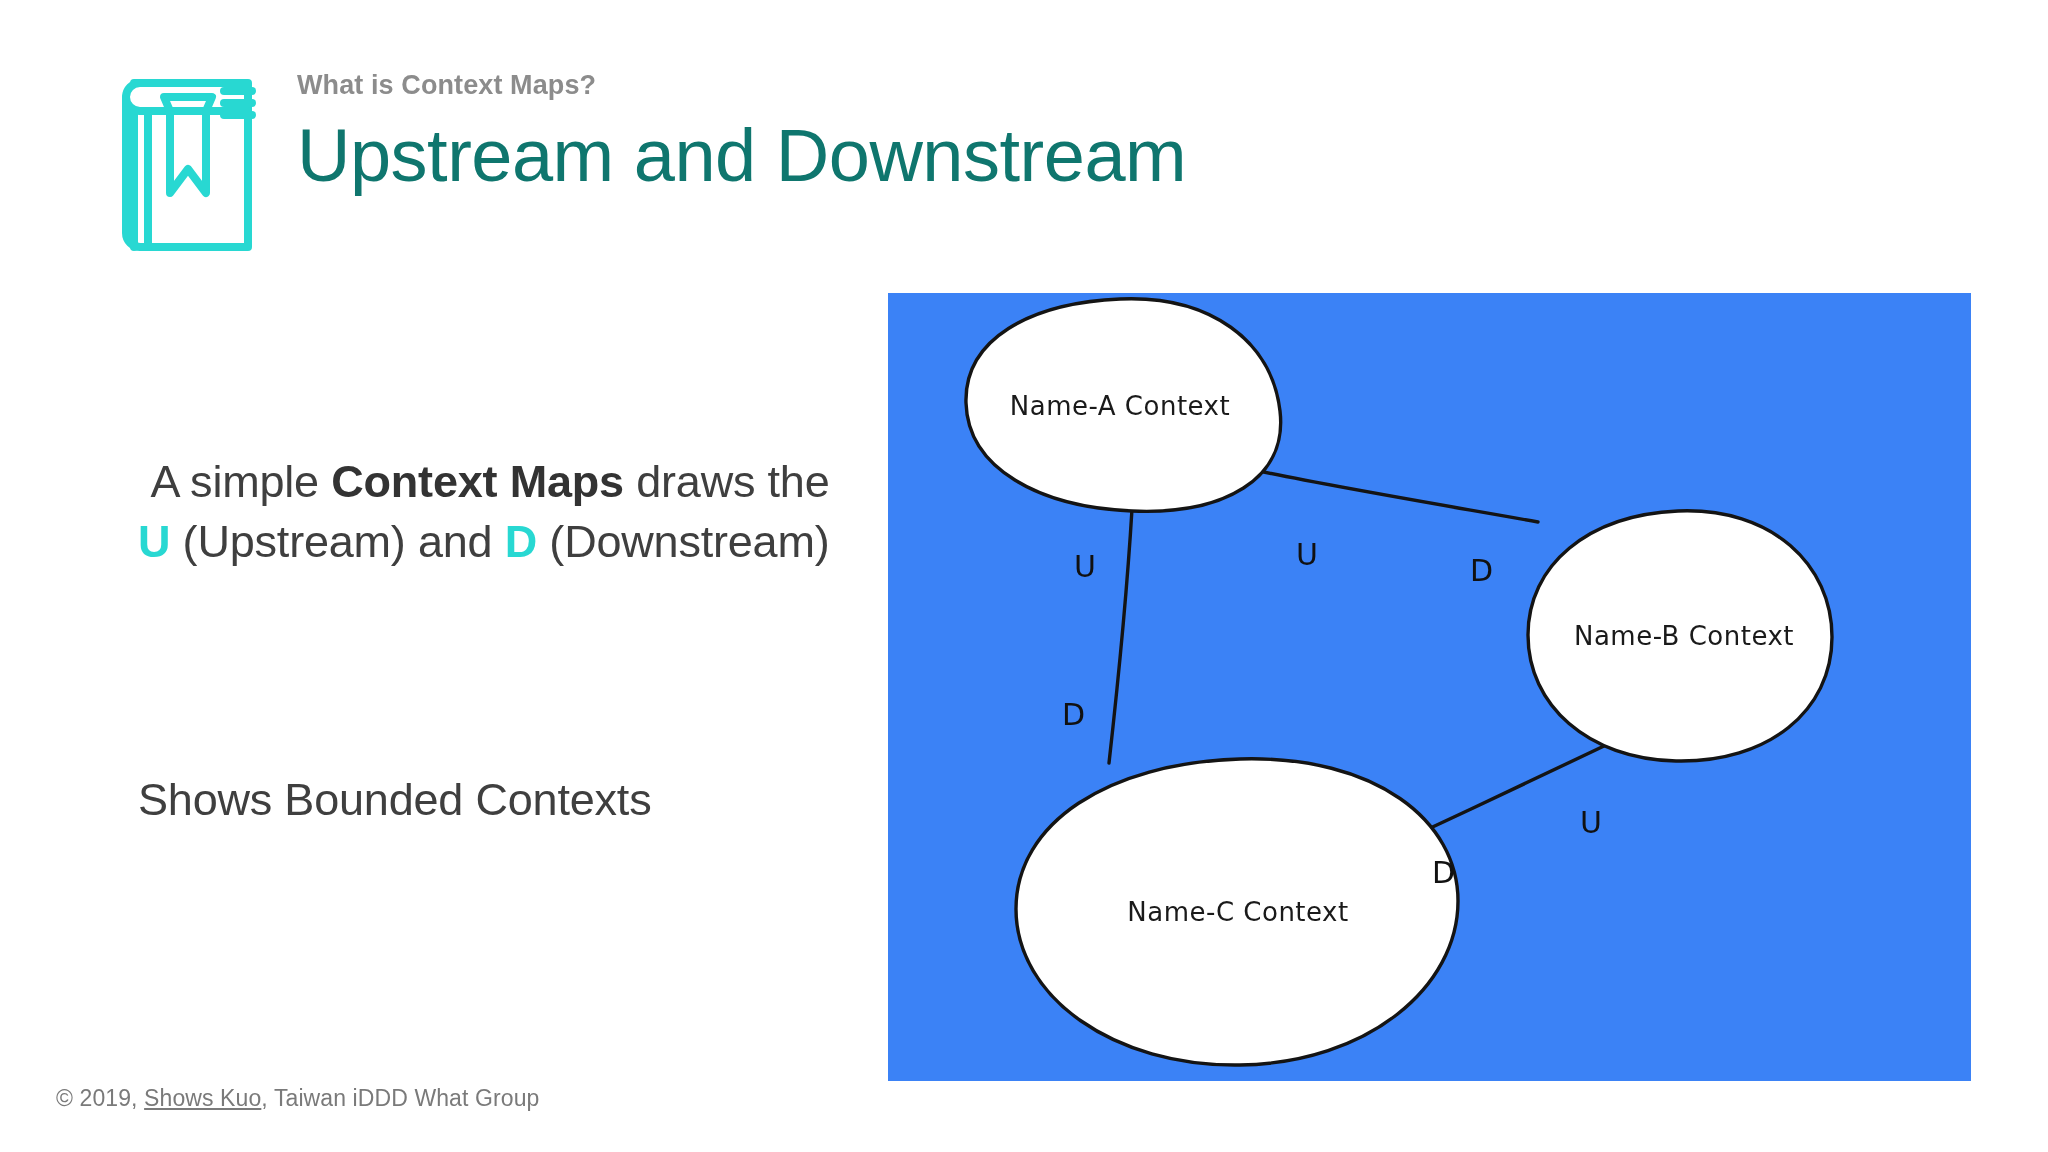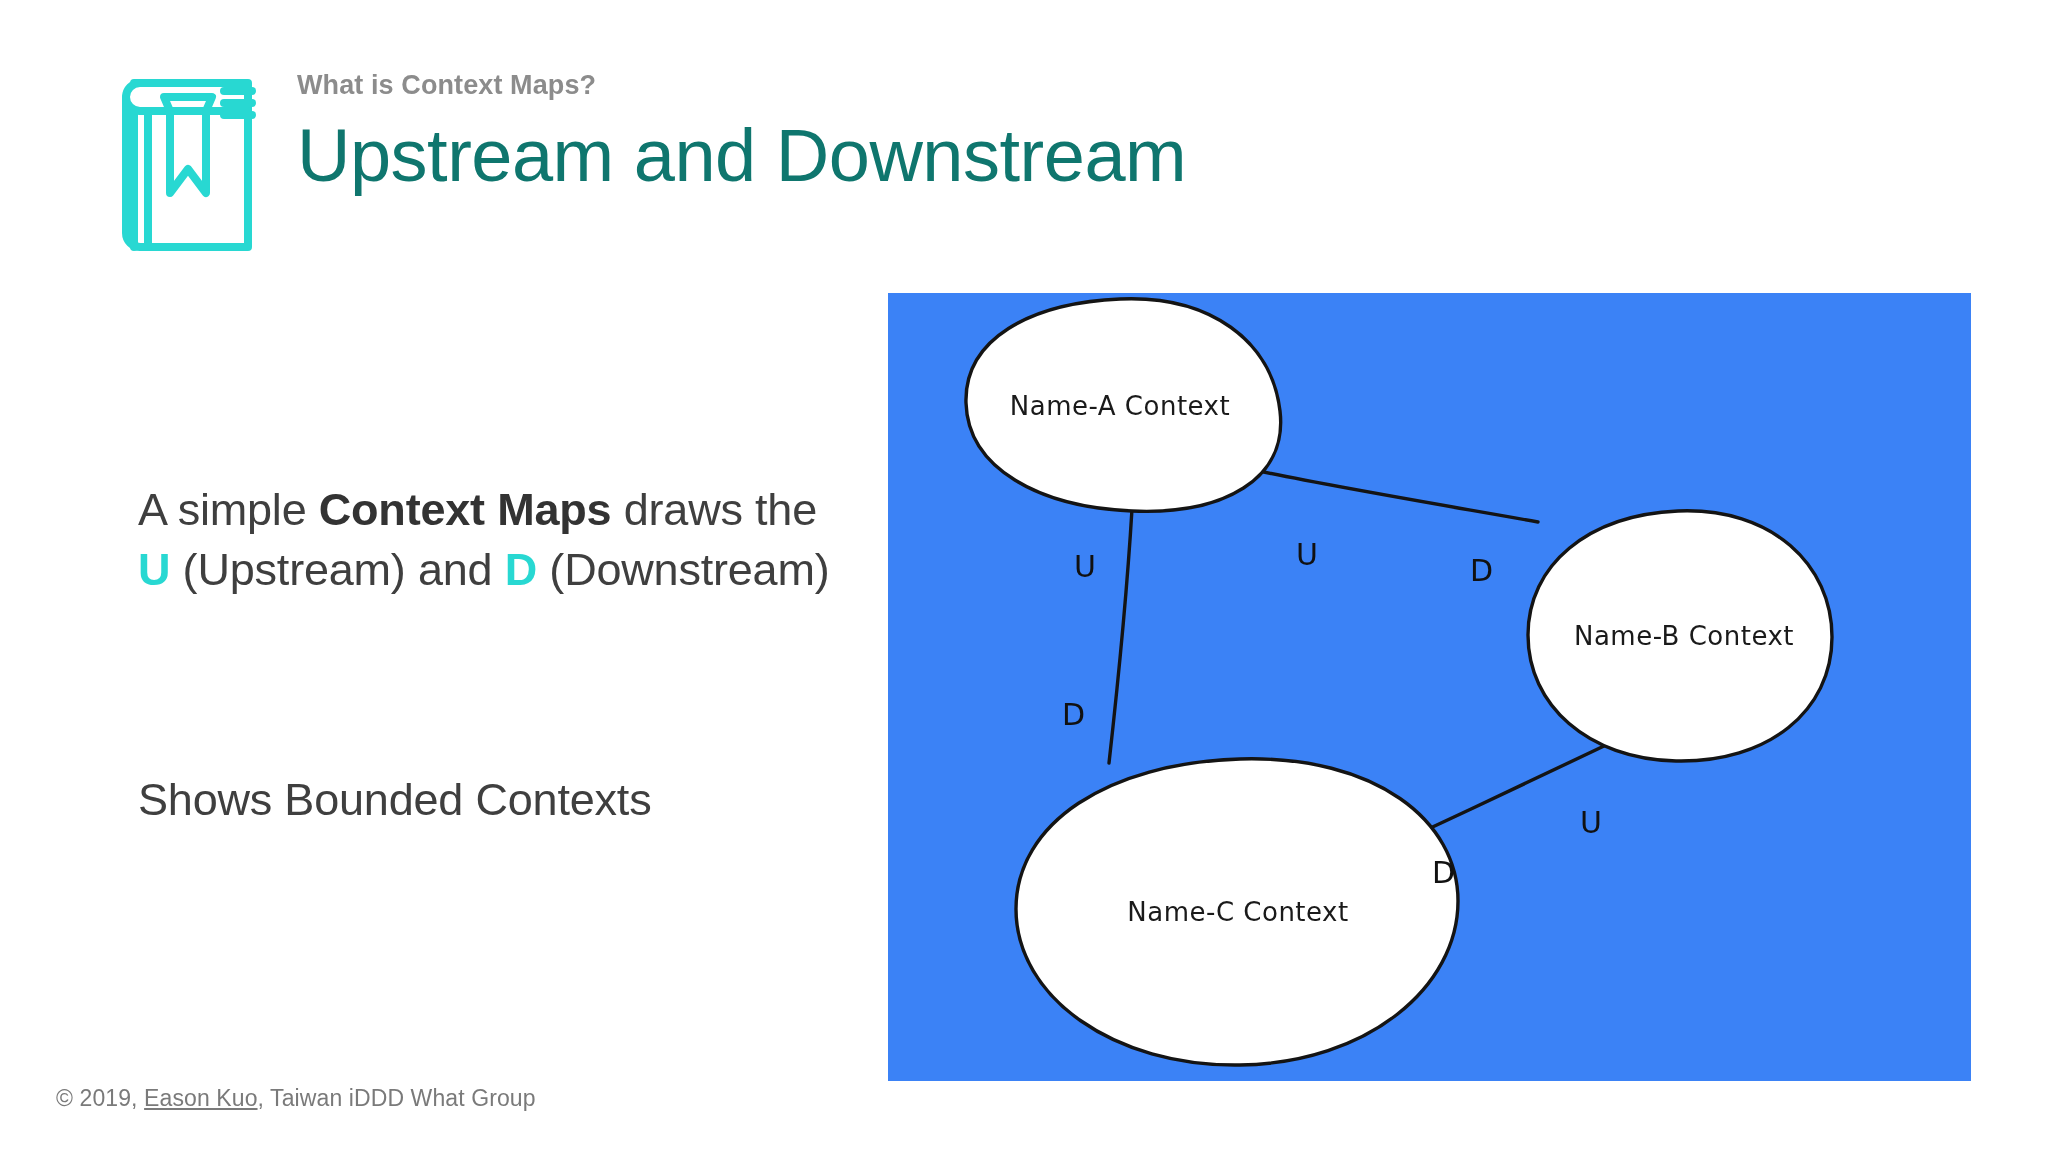--- a/index.html
+++ b/index.html
@@ -47,21 +47,21 @@
     margin-top:14px;
     letter-spacing:-0.5px;
   }
 
   
   .body-block {
     position:absolute;
     left:138px;
     width:830px;
   }
-  .para-1 { top:480px; }
+  .para-1 { top:452px;text-align:right; }
   .para-2 { top:770px; }
   .para {
     position:absolute;
     left:0;
     font-size:45px;
     font-weight:400;
     color:#3f3f3f;
     line-height:1.33;
     letter-spacing:-0.2px;
   }
@@ -201,16 +201,16 @@
         <text class="edge-label" x="582" y="288">D</text>
 
         <text class="edge-label" x="692" y="540">U</text>
         <text class="edge-label" x="544" y="590">D</text>
       </g>
 
     </svg>
   </div>
 
   <div class="footer">
-    <span>© 2019, </span><span class="link">Eason Kuo</span><span>, Taiwan iDDD What Group</span>
+    <span>© 2019, </span><span class="link">Shows Kuo</span><span>, Taiwan iDDD What Group</span>
   </div>
 
 </div>
 
 </body></html>

